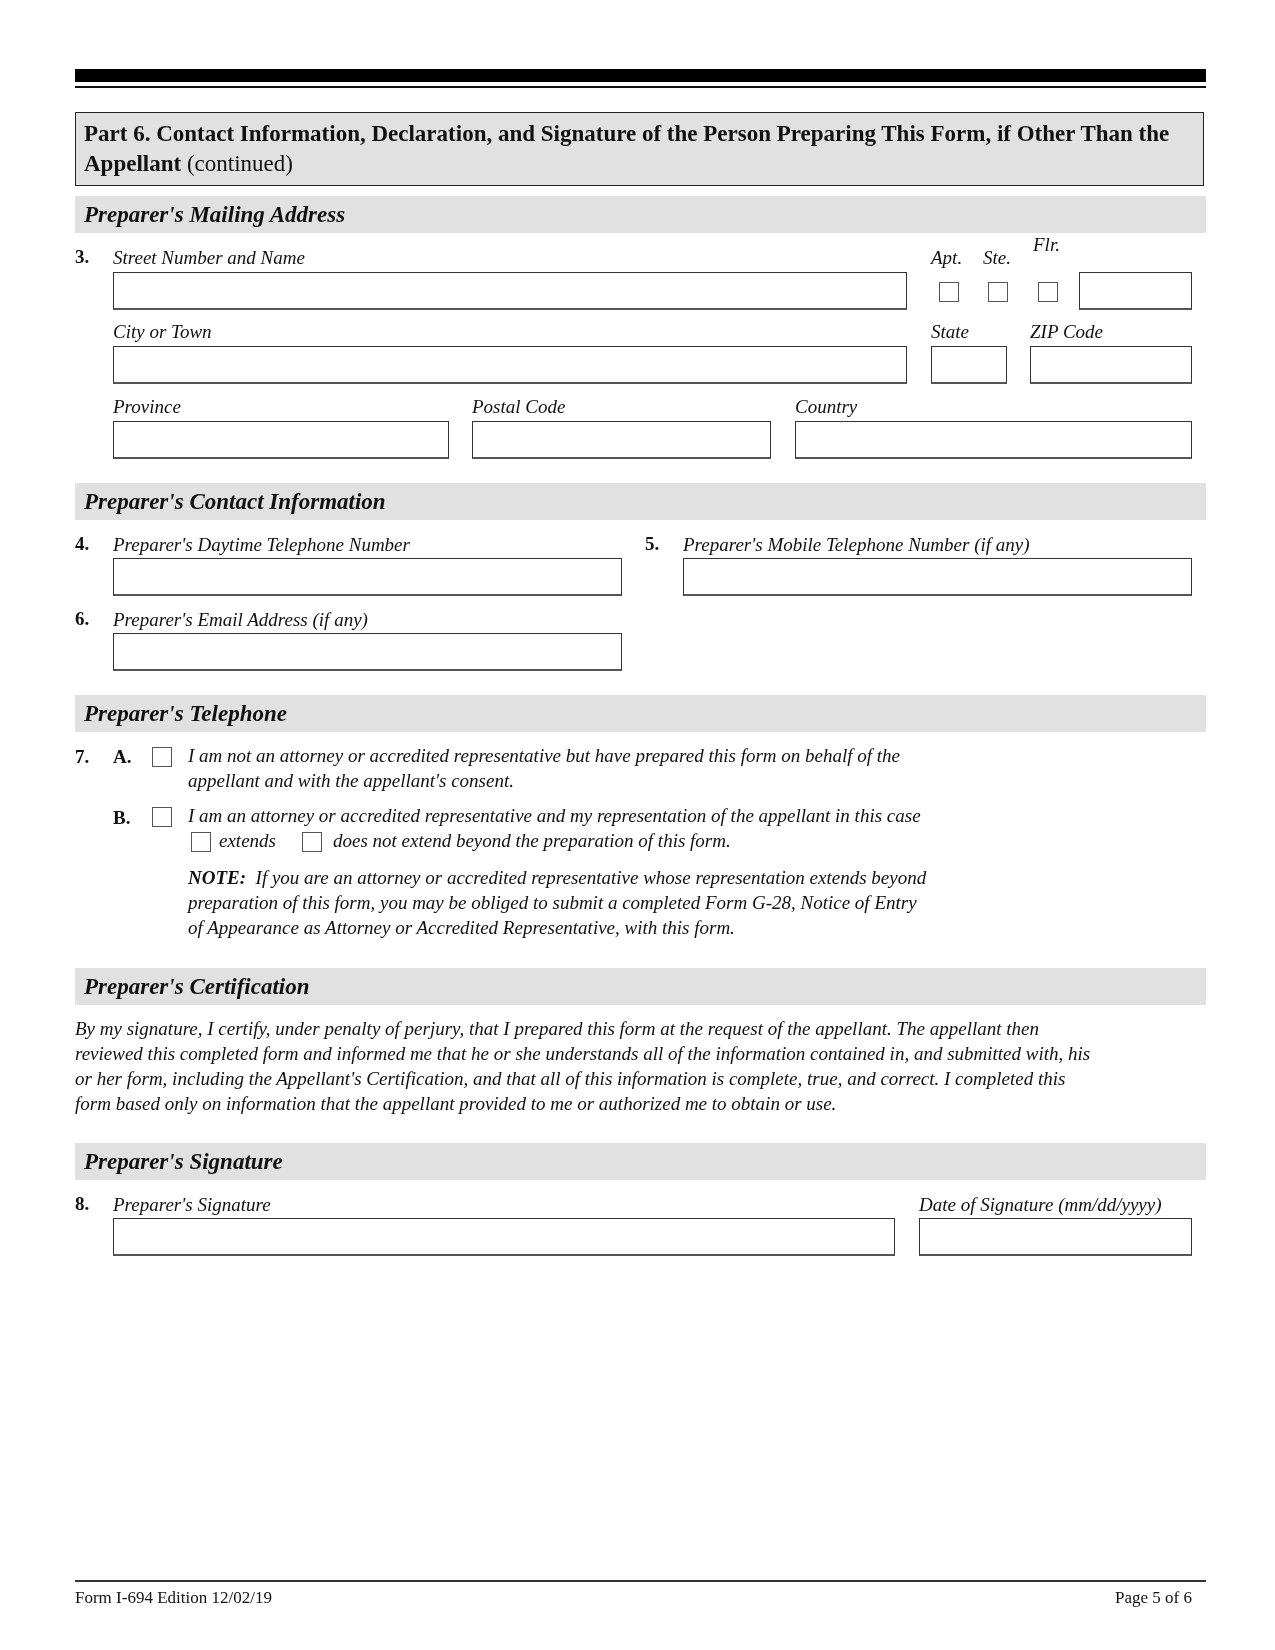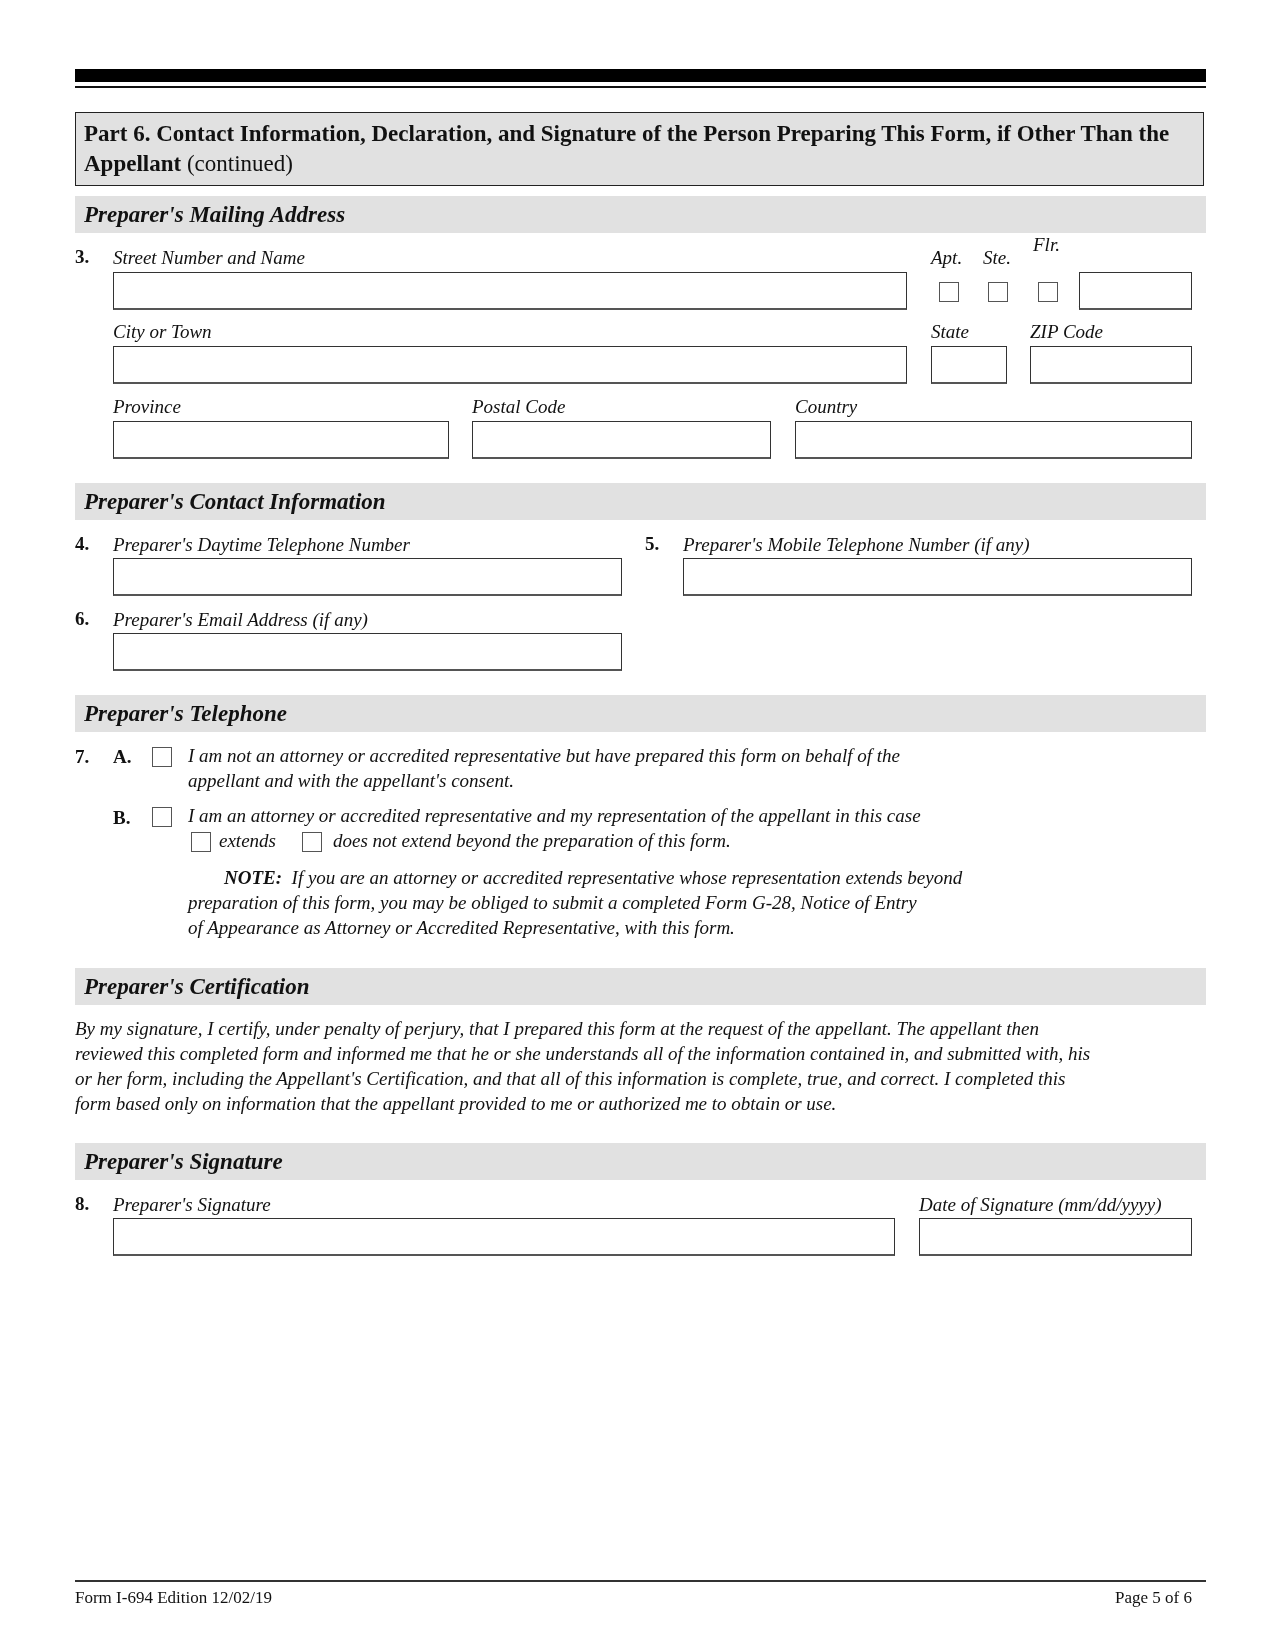--- a/index.html
+++ b/index.html
@@ -125,21 +125,21 @@
 <span class="abs lbl" style="left:188px; top:770px;text-align:center;">appellant and with the appellant's consent.</span>
 
 <span class="abs num" style="left:113px; top:807px;">B.</span>
 <div class="abs cb" style="left:152px; top:807px;"></div>
 <span class="abs lbl" style="left:188px; top:805px;">I am an attorney or accredited representative and my representation of the appellant in this case</span>
 <div class="abs cb" style="left:191px; top:832px;"></div>
 <span class="abs lbl" style="left:219px; top:830px;">extends</span>
 <div class="abs cb" style="left:302px; top:832px;"></div>
 <span class="abs lbl" style="left:333px; top:830px;text-align:center;">does not extend beyond the preparation of this form.</span>
 
-<div class="abs lbl" style="left:188px; top:867px;margin-left:36px;">
+<div class="abs lbl" style="left:188px; top:867px;">
   <b>NOTE:</b>&nbsp;
   <span>If you are an attorney or accredited representative whose representation extends beyond</span>
 </div>
 <span class="abs lbl" style="left:188px; top:892px;">preparation of this form, you may be obliged to submit a completed Form G-28, Notice of Entry</span>
 <span class="abs lbl" style="left:188px; top:917px;">of Appearance as Attorney or Accredited Representative, with this form.</span>
 
 <div class="abs section-bar" style="top:968px;">Preparer's Certification</div>
 <span class="abs lbl" style="left:75px; top:1018px;">By my signature, I certify, under penalty of perjury, that I prepared this form at the request of the appellant.  The appellant then</span>
 <span class="abs lbl" style="left:75px; top:1043px;">reviewed this completed form and informed me that he or she understands all of the information contained in, and submitted with, his</span>
 <span class="abs lbl" style="left:75px; top:1068px;">or her form, including the Appellant's Certification, and that all of this information is complete, true, and correct.  I completed this</span>

